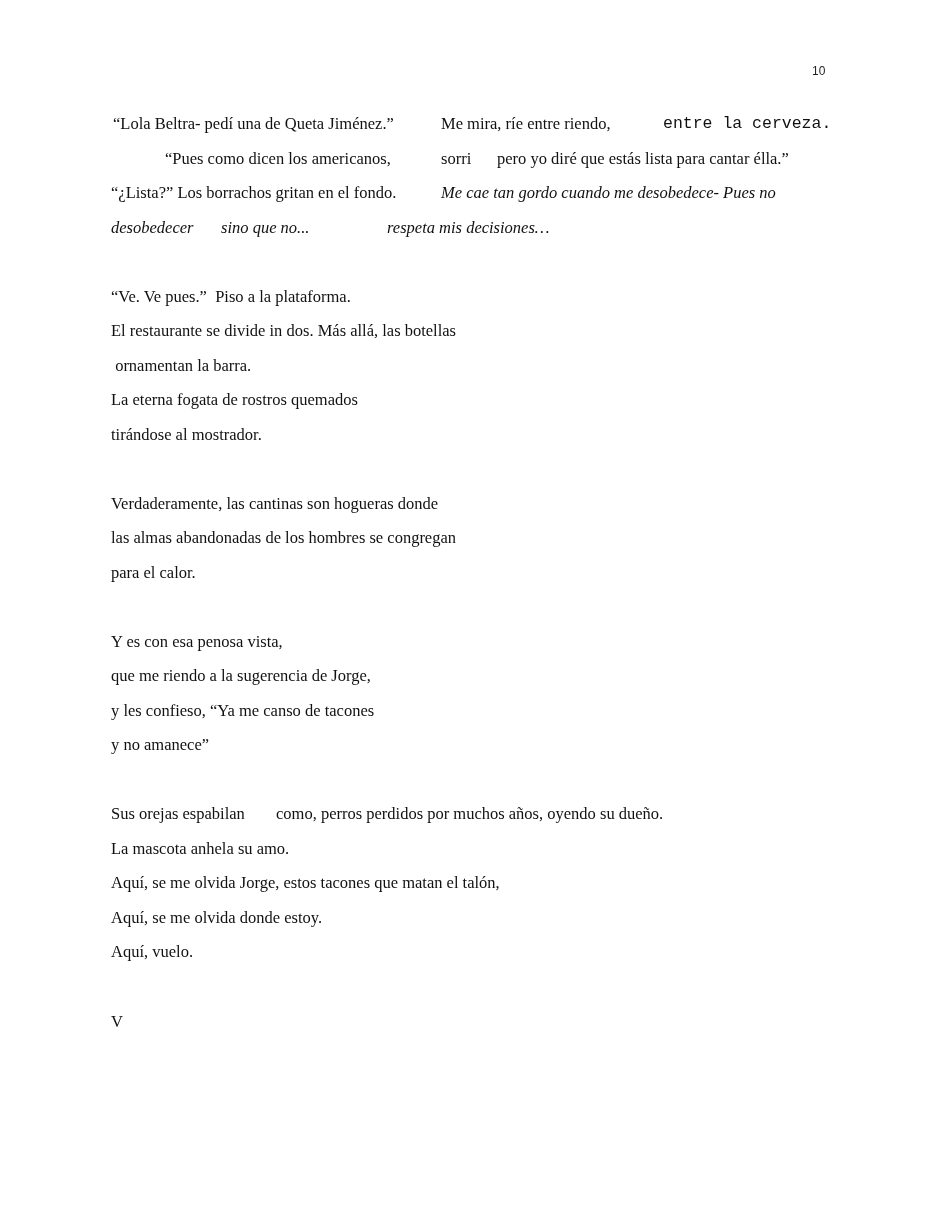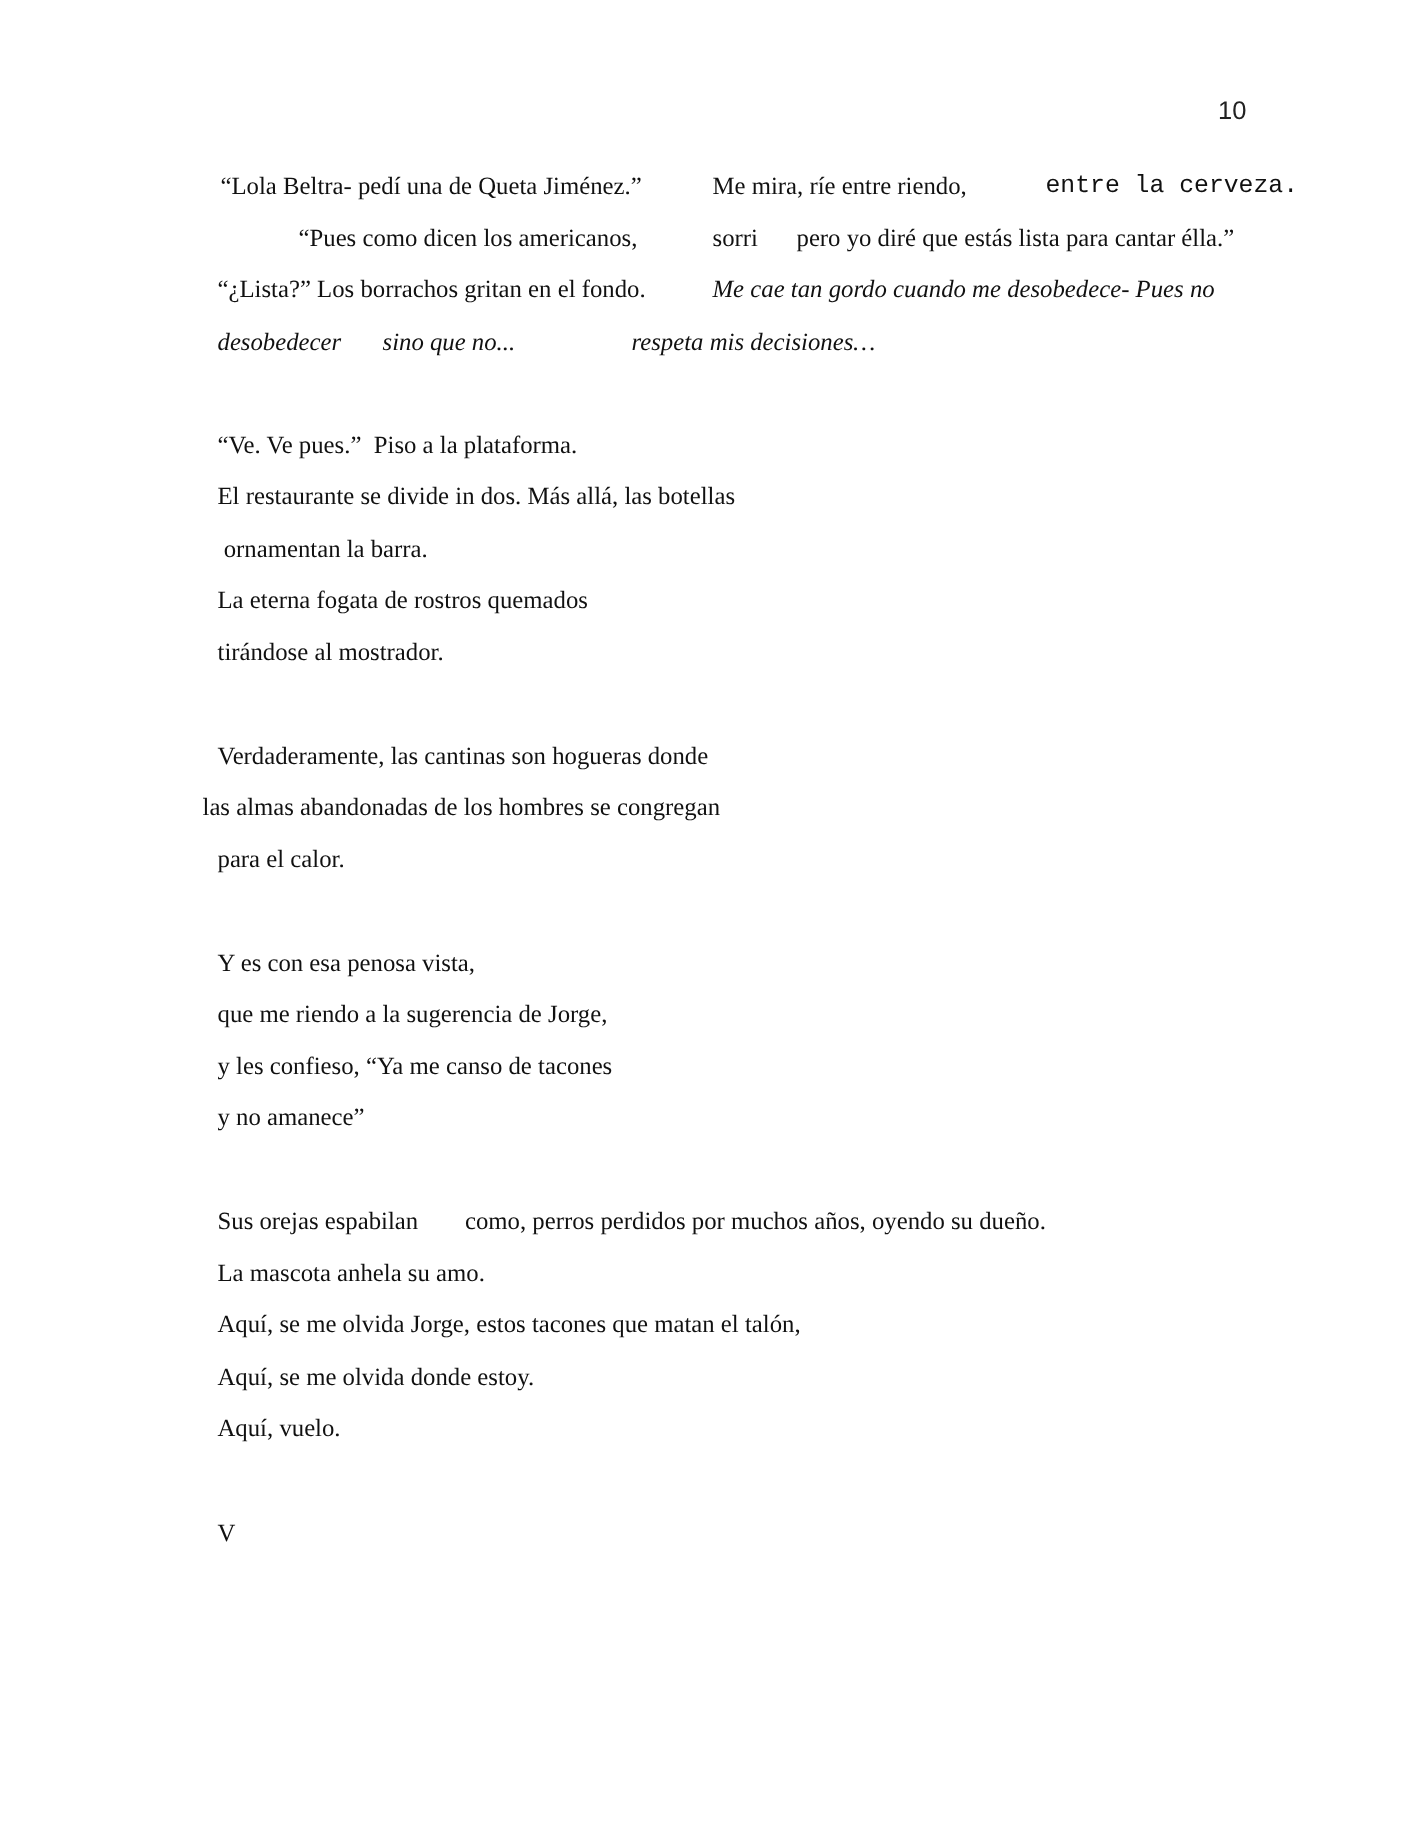--- a/index.html
+++ b/index.html
@@ -20,29 +20,28 @@
       left: 0; top: 0;
       width: 940px;
       height: 1216px;
       background: #ffffff;
     }
     .page-number {
       position: absolute;
       left: 812px;
       top: 64px;
       font-family: "Liberation Sans", "DejaVu Sans", sans-serif;
-      font-size: 17px;
+      font-size: 12px;
       color: #222222;
     }
     .seg {
       position: absolute;
       font-size: 16.5px;
       line-height: 20px;
       white-space: pre;
-      margin-left: 34px;
     }
     .it { font-style: italic; }
   </style>
 </head>
 <body>
 
 <div class="page">
 
   <div class="page-number">10</div>
 
@@ -66,21 +65,21 @@
   <div>
     <span class="seg" style="left:111px; top:287px;">“Ve. Ve pues.”  Piso a la plataforma.</span>
     <span class="seg" style="left:111px; top:321px;">El restaurante se divide in dos. Más allá, las botellas</span>
     <span class="seg" style="left:111px; top:356px;"> ornamentan la barra.</span>
     <span class="seg" style="left:111px; top:390px;">La eterna fogata de rostros quemados</span>
     <span class="seg" style="left:111px; top:425px;">tirándose al mostrador.</span>
   </div>
 
   <div>
     <span class="seg" style="left:111px; top:494px;">Verdaderamente, las cantinas son hogueras donde</span>
-    <span class="seg" style="left:101px; top:528px;">las almas abandonadas de los hombres se congregan</span>
+    <span class="seg" style="left:111px; top:528px;">las almas abandonadas de los hombres se congregan</span>
     <span class="seg" style="left:111px; top:563px;">para el calor.</span>
   </div>
 
   <div>
     <span class="seg" style="left:111px; top:632px;">Y es con esa penosa vista,</span>
     <span class="seg" style="left:111px; top:666px;">que me riendo a la sugerencia de Jorge,</span>
     <span class="seg" style="left:111px; top:701px;">y les confieso, “Ya me canso de tacones</span>
     <span class="seg" style="left:111px; top:735px;">y no amanece”</span>
   </div>
 

